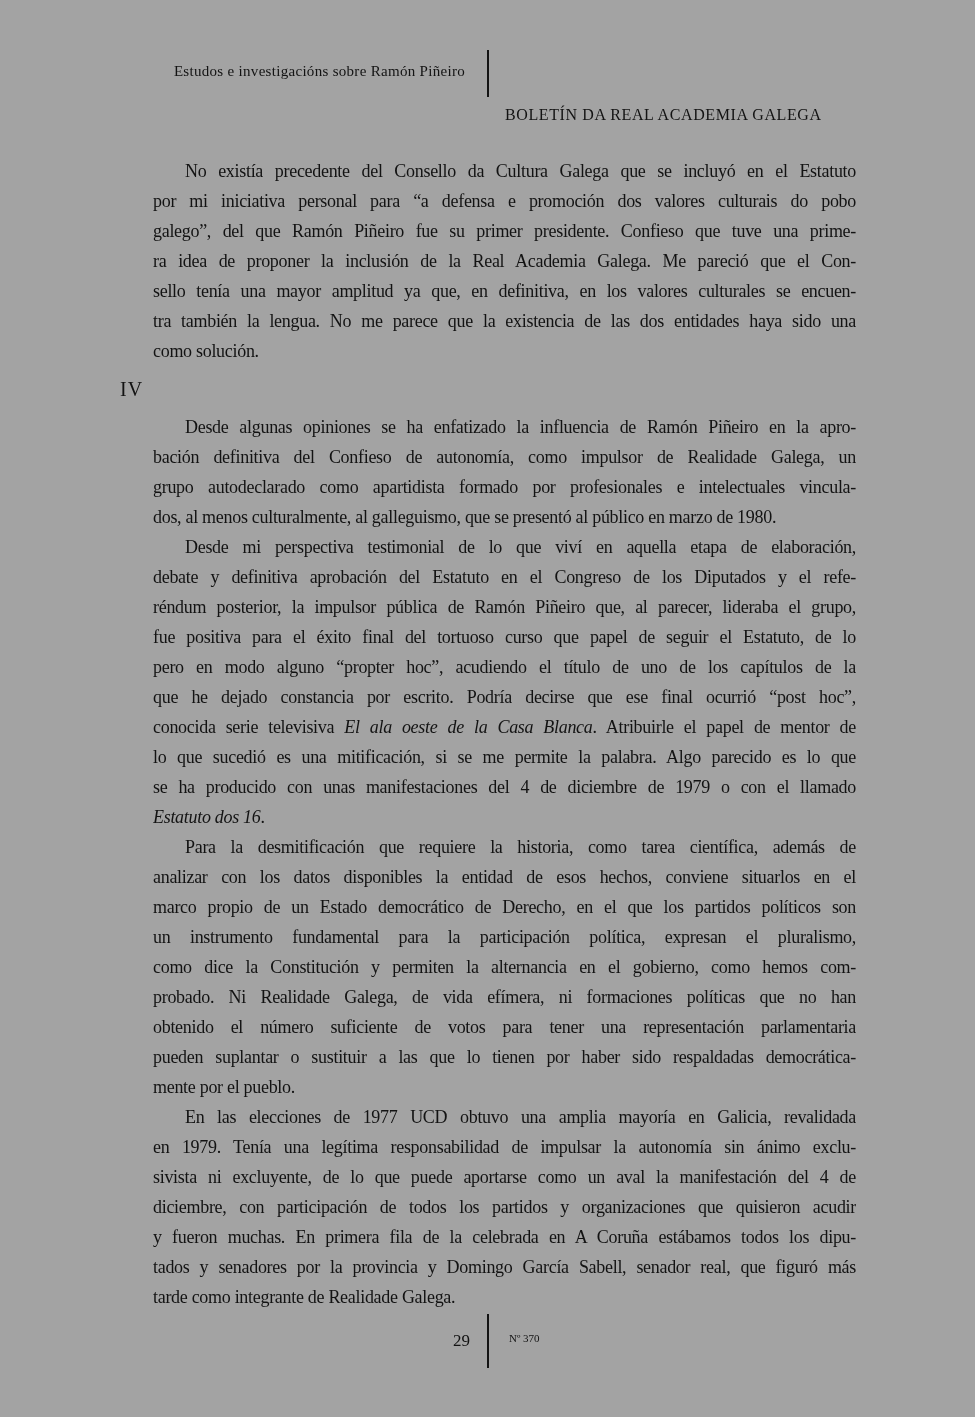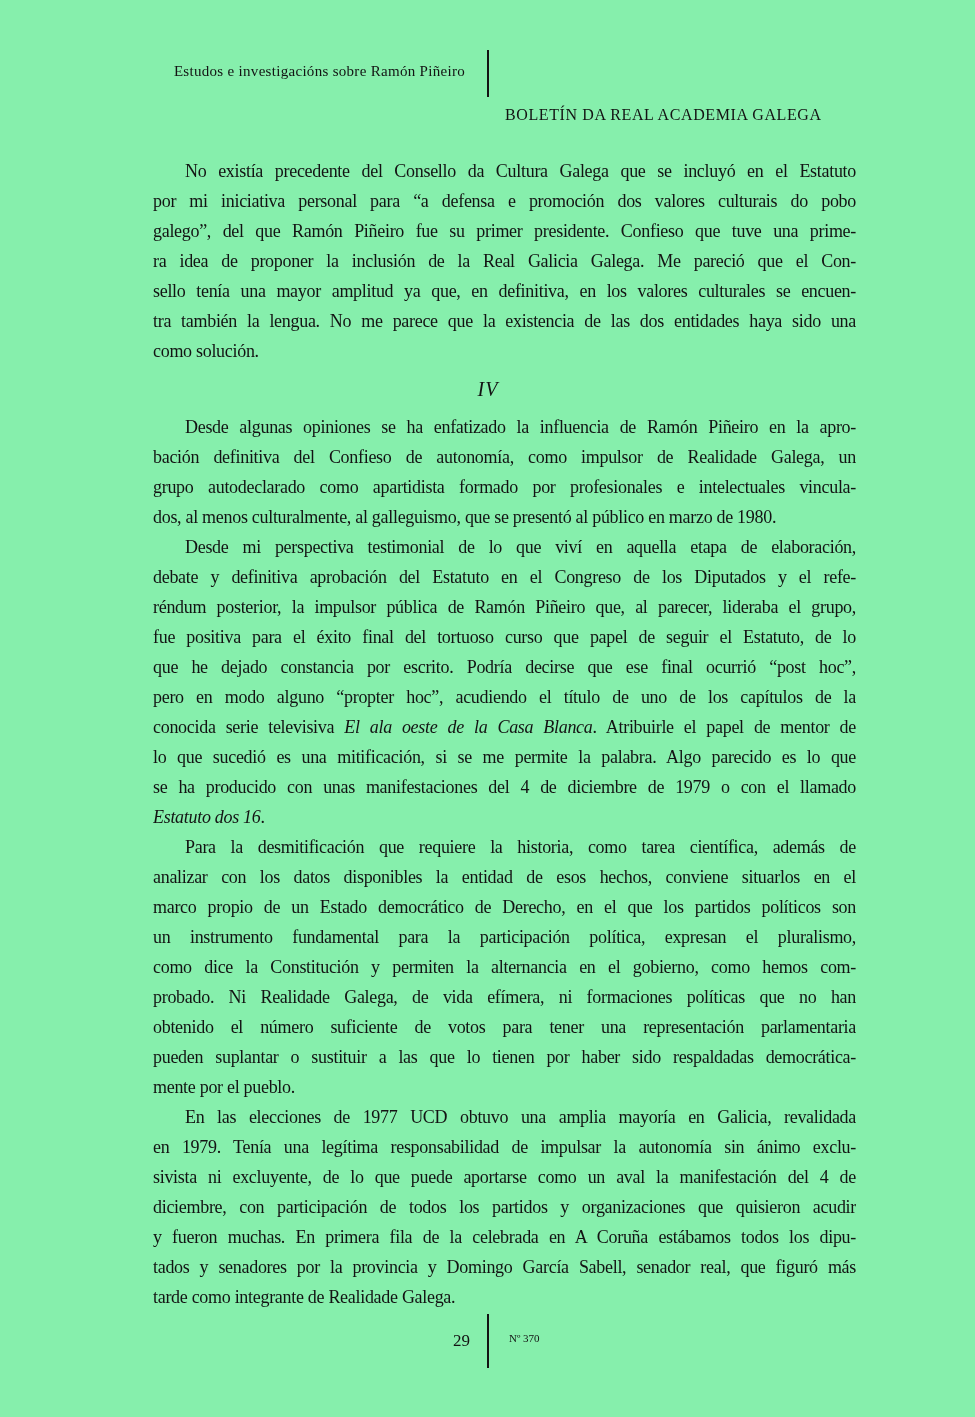--- a/index.html
+++ b/index.html
@@ -4,21 +4,21 @@
 <style>
   html, body {
     margin: 0;
     padding: 0;
     background: #ffffff;
   }
   .page {
     position: relative;
     width: 975px;
     height: 1417px;
-    background: #86efac;
+    background: #a3a3a3;
     color: #131313;
     font-family: "Liberation Serif", serif;
     overflow: hidden;
   }
   
   .header-left {
     position: absolute;
     top: 63px;
     right: 510px; 
     font-size: 15px;
@@ -59,24 +59,23 @@
     overflow: hidden;
     margin-left: 33px;
   }
   .line.first { text-indent: 32px; }
   .line.last  { text-align-last: left; }
   .it { font-style: italic; }
   .section-heading {
     height: 30px;
     line-height: 30px;
     margin: 8px 0;
-    text-align: center;
+    text-align: left;
     font-size: 20px;
     letter-spacing: 1px;
-    font-style: italic;
   }
   
   .footer-page-number {
     position: absolute;
     top: 1331px;
     right: 505px; 
     font-size: 17px;
   }
   .footer-divider {
     position: absolute;
@@ -102,35 +101,35 @@
   <div class="header-left">Estudos e investigacións sobre Ramón Piñeiro</div>
 
   <div class="header-divider"></div>
 
   <div class="header-right">BOLETÍN DA REAL ACADEMIA GALEGA</div>
 
   <div class="body-text">
       <div class="line first">No existía precedente del Consello da Cultura Galega que se incluyó en el Estatuto</div>
       <div class="line">por mi iniciativa personal para “a defensa e promoción dos valores culturais do pobo</div>
       <div class="line">galego”, del que Ramón Piñeiro fue su primer presidente. Confieso que tuve una prime-</div>
-      <div class="line">ra idea de proponer la inclusión de la Real Galicia Galega. Me pareció que el Con-</div>
+      <div class="line">ra idea de proponer la inclusión de la Real Academia Galega. Me pareció que el Con-</div>
       <div class="line">sello tenía una mayor amplitud ya que, en definitiva, en los valores culturales se encuen-</div>
       <div class="line">tra también la lengua. No me parece que la existencia de las dos entidades haya sido una</div>
       <div class="line last">como solución.</div>
       <div class="section-heading">IV</div>
       <div class="line first">Desde algunas opiniones se ha enfatizado la influencia de Ramón Piñeiro en la apro-</div>
       <div class="line">bación definitiva del Confieso de autonomía, como impulsor de Realidade Galega, un</div>
       <div class="line">grupo autodeclarado como apartidista formado por profesionales e intelectuales vincula-</div>
       <div class="line last">dos, al menos culturalmente, al galleguismo, que se presentó al público en marzo de 1980.</div>
       <div class="line first">Desde mi perspectiva testimonial de lo que viví en aquella etapa de elaboración,</div>
       <div class="line">debate y definitiva aprobación del Estatuto en el Congreso de los Diputados y el refe-</div>
       <div class="line">réndum posterior, la impulsor pública de Ramón Piñeiro que, al parecer, lideraba el grupo,</div>
       <div class="line">fue positiva para el éxito final del tortuoso curso que papel de seguir el Estatuto, de lo</div>
+      <div class="line">pero en modo alguno “propter hoc”, acudiendo el título de uno de los capítulos de la</div>
       <div class="line">que he dejado constancia por escrito. Podría decirse que ese final ocurrió “post hoc”,</div>
-      <div class="line">pero en modo alguno “propter hoc”, acudiendo el título de uno de los capítulos de la</div>
       <div class="line"><span>conocida serie televisiva </span><span class="it">El ala oeste de la Casa Blanca</span><span>. Atribuirle el papel de mentor de</span></div>
       <div class="line">lo que sucedió es una mitificación, si se me permite la palabra. Algo parecido es lo que</div>
       <div class="line">se ha producido con unas manifestaciones del 4 de diciembre de 1979 o con el llamado</div>
       <div class="line last"><span class="it">Estatuto dos 16</span><span>.</span></div>
       <div class="line first">Para la desmitificación que requiere la historia, como tarea científica, además de</div>
       <div class="line">analizar con los datos disponibles la entidad de esos hechos, conviene situarlos en el</div>
       <div class="line">marco propio de un Estado democrático de Derecho, en el que los partidos políticos son</div>
       <div class="line">un instrumento fundamental para la participación política, expresan el pluralismo,</div>
       <div class="line">como dice la Constitución y permiten la alternancia en el gobierno, como hemos com-</div>
       <div class="line">probado. Ni Realidade Galega, de vida efímera, ni formaciones políticas que no han</div>

